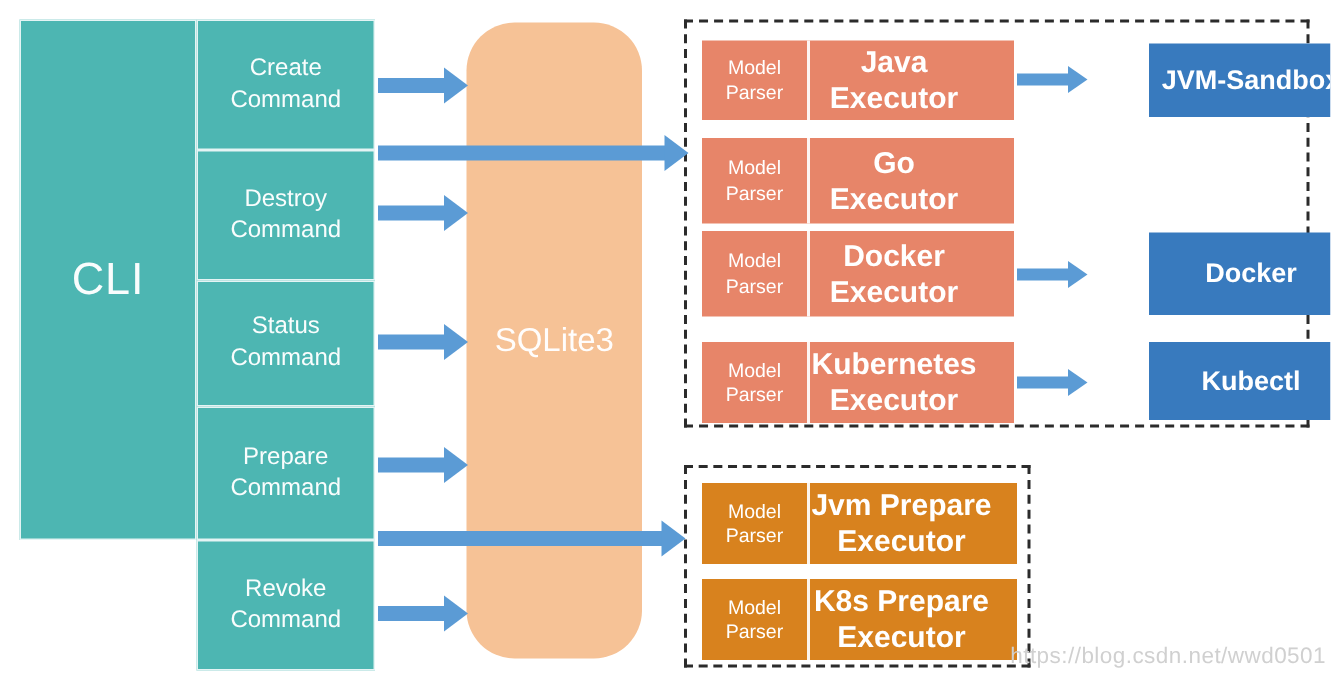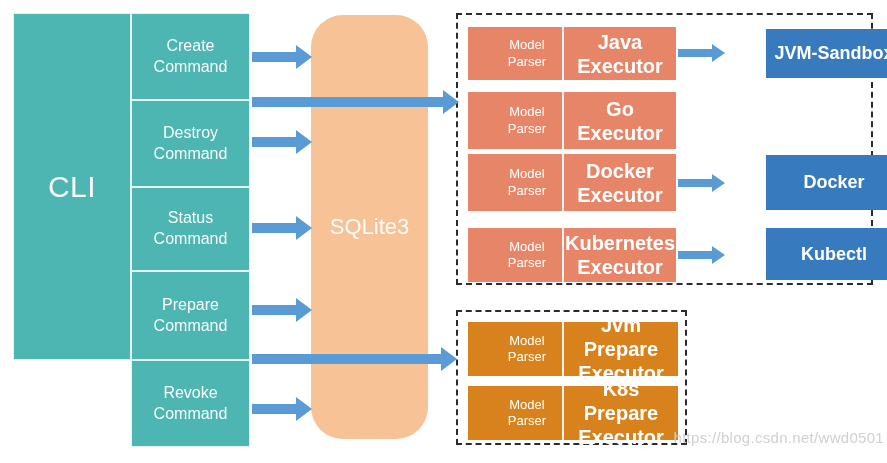--- a/index.html
+++ b/index.html
@@ -33,21 +33,21 @@
     color:rgba(255,255,255,.97);font-size:22px;font-weight:500;z-index:1;border-radius:32px;
   }
   
   .panel{
     position:absolute;border:2px dashed #2b2b2b;background:transparent;
   }
   .panel-top{left:456px;top:13px;width:417px;height:272px}
   .panel-bottom{left:456px;top:310px;width:231px;height:135px}
   
   .exec{
-    position:absolute;display:flex;align-items:stretch;color:#fff;padding-left:24px;
+    position:absolute;display:flex;align-items:stretch;color:#fff;
   }
   .exec.salmon{background:var(--salmon)}
   .exec.orange{background:var(--orange)}
   .exec .parser{
     width:72px;flex:0 0 72px;display:flex;align-items:center;justify-content:center;
     border-right:2px solid rgba(255,255,255,.92);text-align:center;
   }
   .exec .parser span{font-size:13px;font-weight:500;line-height:1.25;width:48px;display:inline-block}
   .exec .ename{
     flex:1;display:flex;align-items:center;text-align:center;

